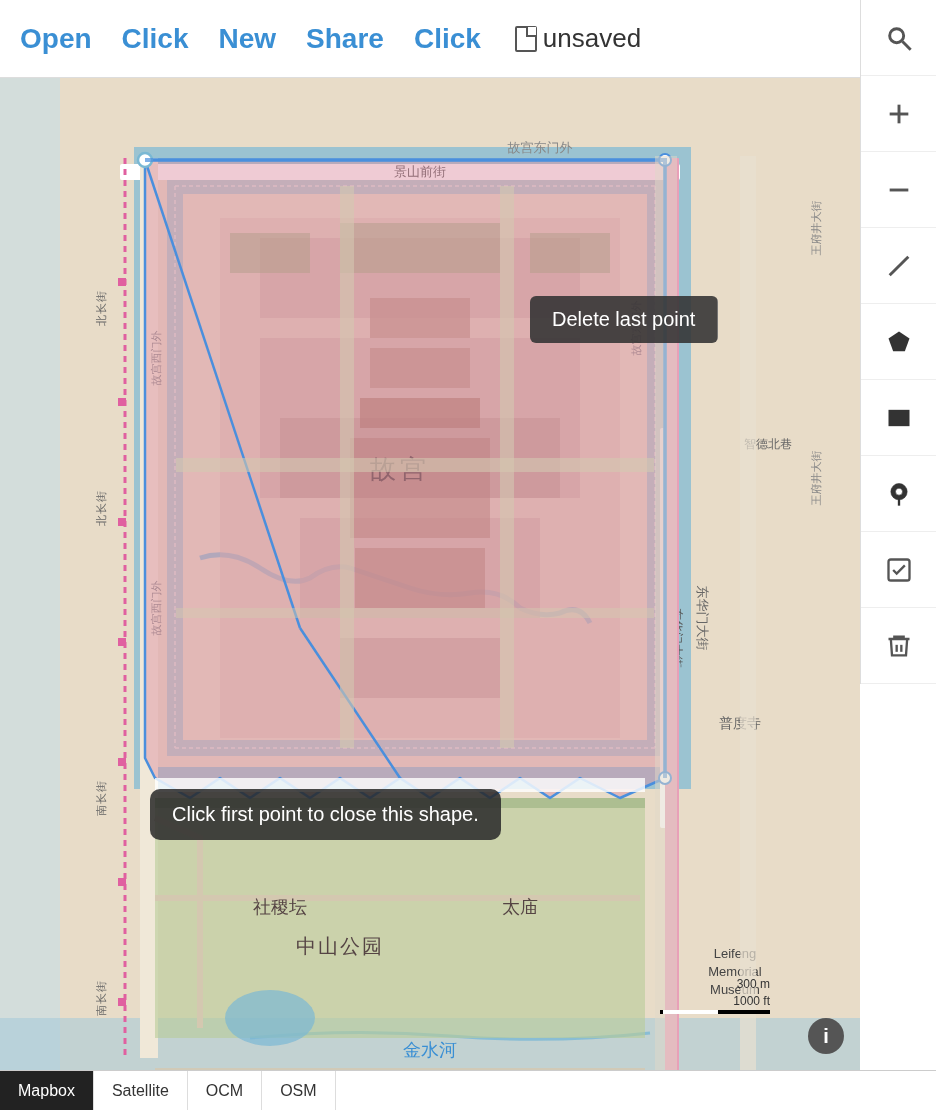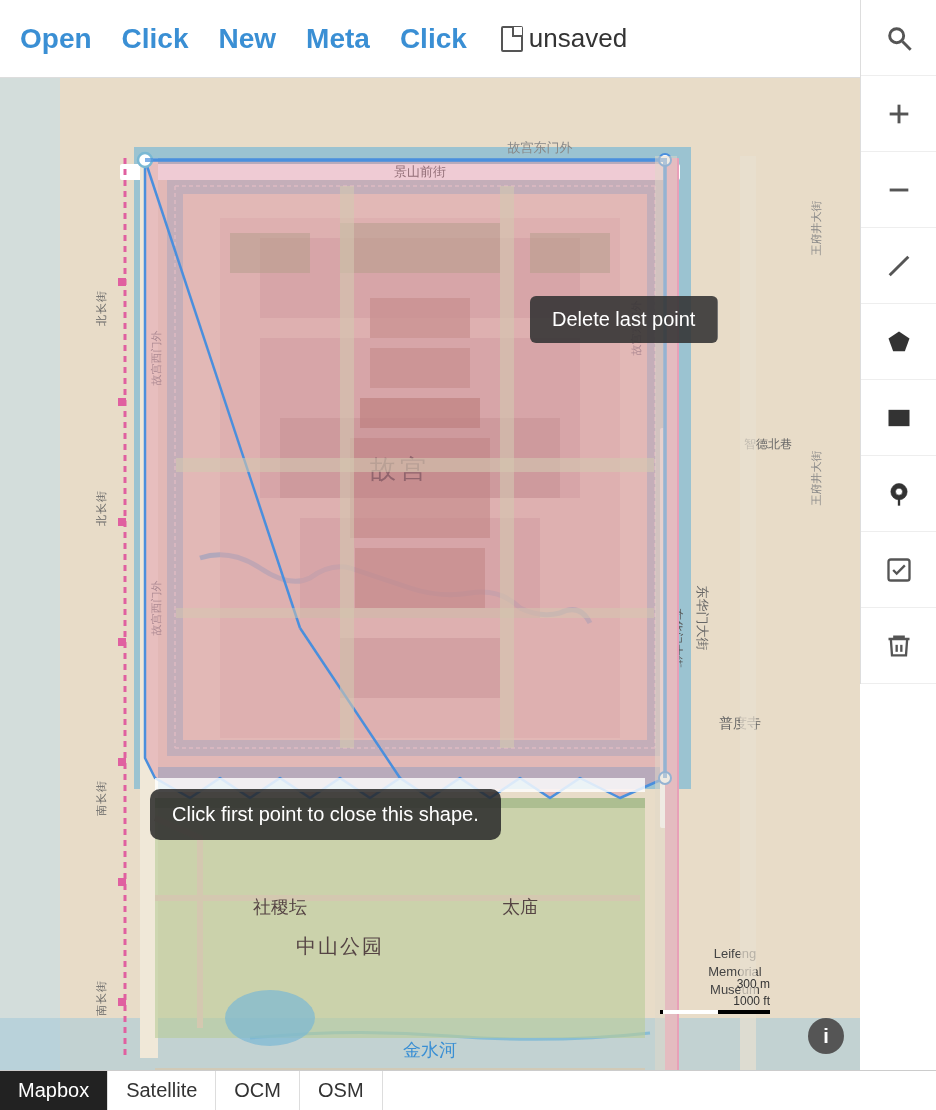--- a/index.html
+++ b/index.html
@@ -90,33 +90,33 @@
       width: 36px; height: 36px; border-radius: 50%; background: #555; color: #fff;
       display: flex; align-items: center; justify-content: center; font-size: 20px; font-weight: bold; cursor: pointer;
     }
 
     
     #bottom-bar {
       position: absolute; bottom: 0; left: 0; width: 936px; height: 40px;
       background: #fff; border-top: 1px solid #ccc; display: flex; align-items: center; z-index: 100;
     }
     .bottom-tab {
-      padding: 0 18px; height: 40px; display: flex; align-items: center; font-size: 20px;
+      padding: 0 18px; height: 40px; display: flex; align-items: center; font-size: 16px;
       cursor: pointer; color: #333; border-right: 1px solid #ddd;
     }
     .bottom-tab.active { background: #222; color: #fff; }
   </style>
 </head>
 <body>
 
 <div id="toolbar">
   <a class="toolbar-btn">Open</a>
   <a class="toolbar-btn">Click</a>
   <a class="toolbar-btn">New</a>
-  <a class="toolbar-btn">Meta</a>
+  <a class="toolbar-btn">Share</a>
   <a class="toolbar-btn">Click</a>
   <div class="unsaved-group">
     <div class="file-icon"></div>
     <span class="unsaved-text">unsaved</span>
   </div>
 </div>
 
 <div id="right-toolbar">
   <div class="rt-btn">
     <svg viewBox="0 0 24 24" fill="none" stroke="#555" stroke-width="2.5">

